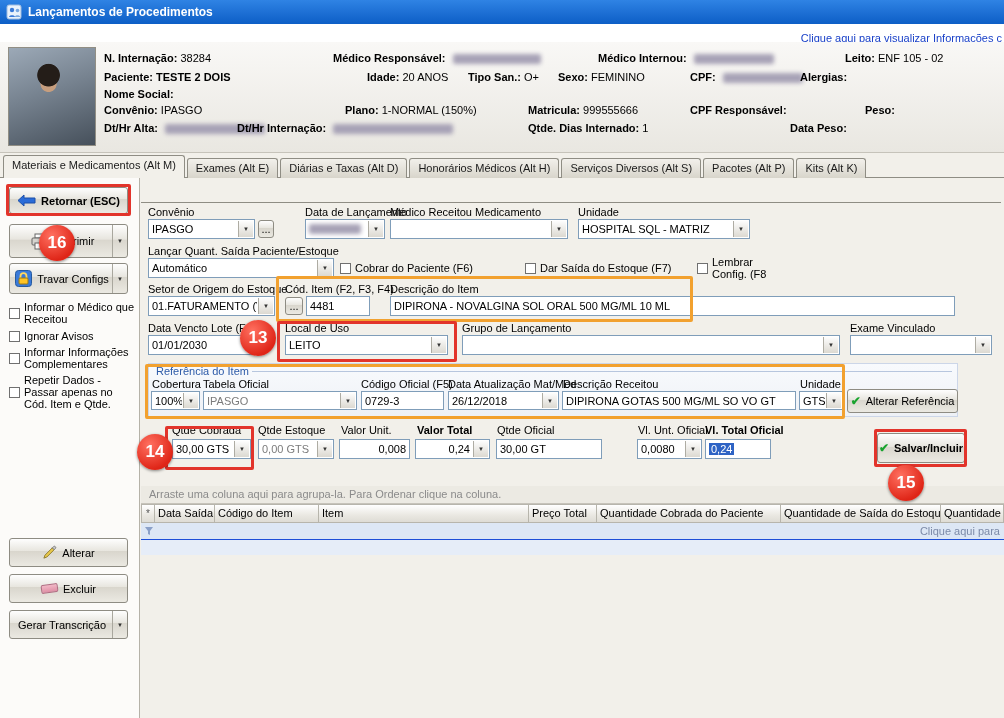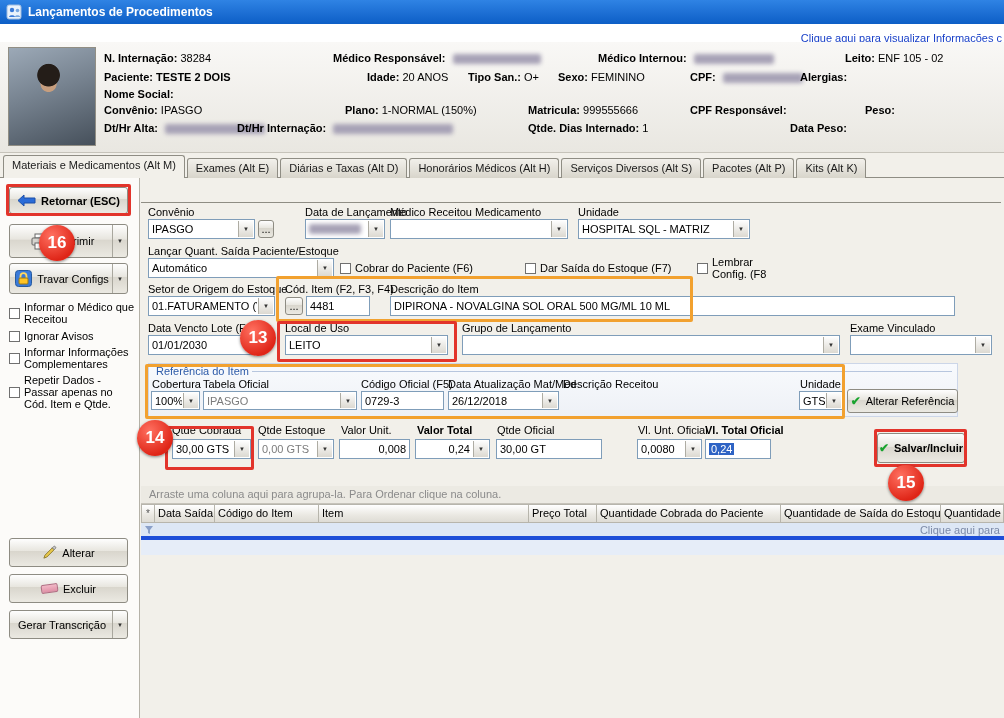--- a/index.html
+++ b/index.html
@@ -81,21 +81,21 @@
   .refline { position:absolute; left:252px; top:371px; width:700px; height:1px; background:#b7c6de; }
 
   
   .gridband { position:absolute; left:141px; top:486px; width:863px; height:18px; background:#eceae3;
     border-bottom:1px solid #c6c3ba; color:#8b8b8b; padding:2px 0 0 8px; white-space:nowrap; }
   .gridhead { position:absolute; left:141px; top:504px; height:19px; display:flex; width:863px; overflow:hidden; }
   .gh { background:linear-gradient(#ffffff,#eae8e2 60%,#dedcd5); border:1px solid #b7b5ac; border-left:none;
     padding:2px 3px 0; white-space:nowrap; overflow:hidden; flex:none; }
   .gh:first-child { border-left:1px solid #b7b5ac; text-align:center; color:#555; font-size:10px; padding-top:3px; }
   .gridfilter { position:absolute; left:141px; top:523px; width:863px; height:17px; background:#dde7f5;
-    border-bottom:4px solid #1d4ed8; display:flex; align-items:center; padding:0 4px 0 3px; }
+    border-bottom:1px solid #1d4ed8; display:flex; align-items:center; padding:0 4px 0 3px; }
   .filterhint { margin-left:auto; color:#7c8aa8; white-space:nowrap; }
   .gridrow { position:absolute; left:141px; top:540px; width:863px; height:15px; background:#e6edf8; }
 
   
   .annbox { position:absolute; border:3px solid #e2342b; border-radius:2px; z-index:55; pointer-events:none; }
   .annbox.orange { border-color:#f2a12f; }
   .anncircle { position:absolute; width:36px; height:36px; border-radius:50%;
     background:radial-gradient(circle at 35% 30%, #ff7060, #df2517 72%); color:#fff; font-weight:bold;
     font-size:17px; display:flex; align-items:center; justify-content:center; z-index:60;
     box-shadow:0 1px 3px rgba(0,0,0,.45); }
@@ -376,20 +376,21 @@
   <div class="lbl" style="left:361px;top:378px">Código Oficial (F5)</div>
   <div class="tbox" style="left:361px;top:391px;width:83px;height:19px">0729-3</div>
 
   <div class="lbl" style="left:448px;top:378px">Data Atualização Mat/Med</div>
   <div class="combo" style="left:448px;top:391px;width:111px;height:19px">
     <span class="cval">26/12/2018</span>
     <span class="carrow">▼</span>
   </div>
 
   <div class="lbl" style="left:563px;top:378px">Descrição Receitou</div>
+  <div class="tbox" style="left:562px;top:391px;width:234px;height:19px">DIPIRONA GOTAS 500 MG/ML SO  VO  GT</div>
 
   <div class="lbl" style="left:800px;top:378px">Unidade</div>
   <div class="combo" style="left:799px;top:391px;width:44px;height:19px">
     <span class="cval">GTS</span>
     <span class="carrow">▼</span>
   </div>
 
   <div class="btn" style="left:847px;top:389px;width:111px;height:24px">
     <span class="chk">✔</span>
     <span>Alterar Referência</span>
@@ -455,17 +456,17 @@
   <div class="gridrow"></div>
 
   <div class="annbox" style="left:6px;top:184px;width:125px;height:32px"></div>
   <div class="annbox orange" style="left:276px;top:276px;width:417px;height:46px"></div>
   <div class="annbox" style="left:277px;top:321px;width:180px;height:41px"></div>
   <div class="annbox orange" style="left:145px;top:364px;width:700px;height:55px"></div>
   <div class="annbox" style="left:165px;top:426px;width:89px;height:44px"></div>
   <div class="annbox" style="left:874px;top:429px;width:93px;height:38px"></div>
 
   <div class="anncircle" style="left:240px;top:320px">13</div>
-  <div class="anncircle" style="left:137px;top:420px">14</div>
+  <div class="anncircle" style="left:137px;top:434px">14</div>
   <div class="anncircle" style="left:888px;top:465px">15</div>
   <div class="anncircle" style="left:39px;top:225px">16</div>
 
 </div>
 
 </body></html>

